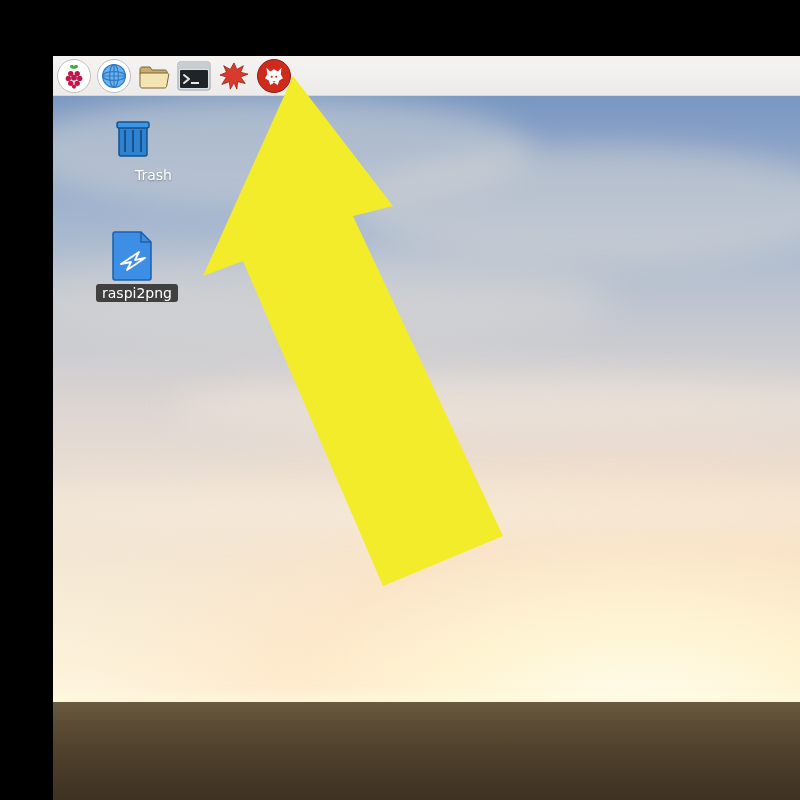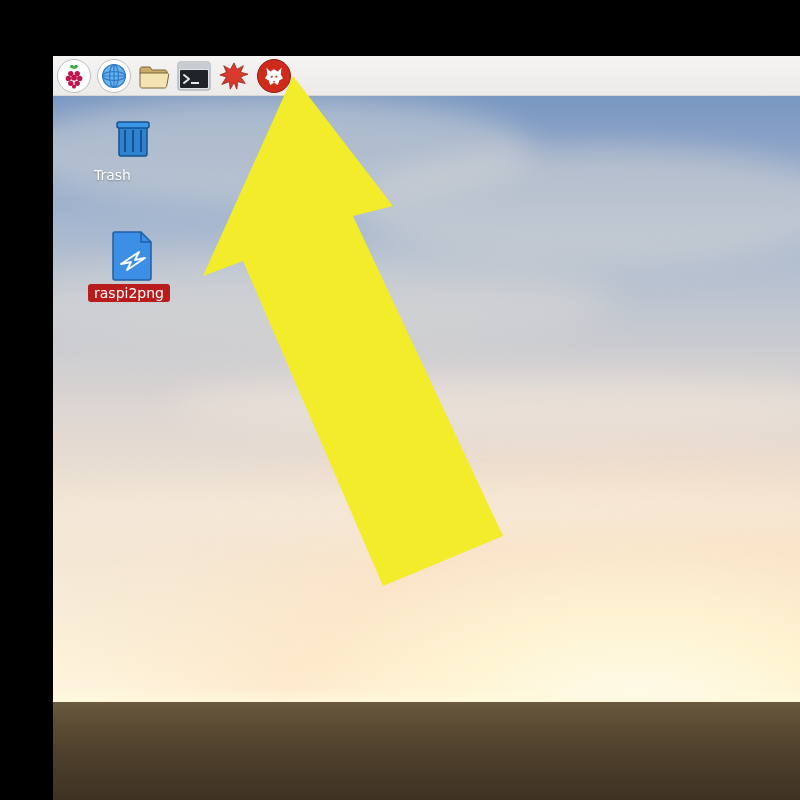--- a/index.html
+++ b/index.html
@@ -63,27 +63,27 @@
     display:flex; align-items:center; justify-content:center;
     cursor:pointer;
   }
   .panel .pbtn.round { background:#ffffff; border:1px solid #bfbfbf; }
   .panel .pbtn.flat  { border-radius:4px; }
   .panel svg { display:block; }
 
   
   .desktop-icons { position:absolute; left:0; top:46px; }
   .dicon {
-    position:absolute; width:90px; text-align:left; color:#fff;
+    position:absolute; width:90px; text-align:right; color:#fff;
     font-size:14px; cursor:pointer; user-select:none;
     text-shadow:0 1px 2px rgba(0,0,0,0.35);
   }
   .dicon .glyph { width:48px; height:48px; margin:0 auto 4px; display:flex; align-items:center; justify-content:center; }
   .dicon .label { display:inline-block; padding:1px 6px; border-radius:3px; }
-  .dicon.selected .label { background:#b91c1c; color:#fff; text-shadow:none; }
+  .dicon.selected .label { background:#404040; color:#fff; text-shadow:none; }
 
   
   .bigarrow {
     position:absolute; left:150px; top:10px; width:360px; height:520px; pointer-events:none;
   }
 </style>
 </head>
 <body>
 
 <div class="viewport">

